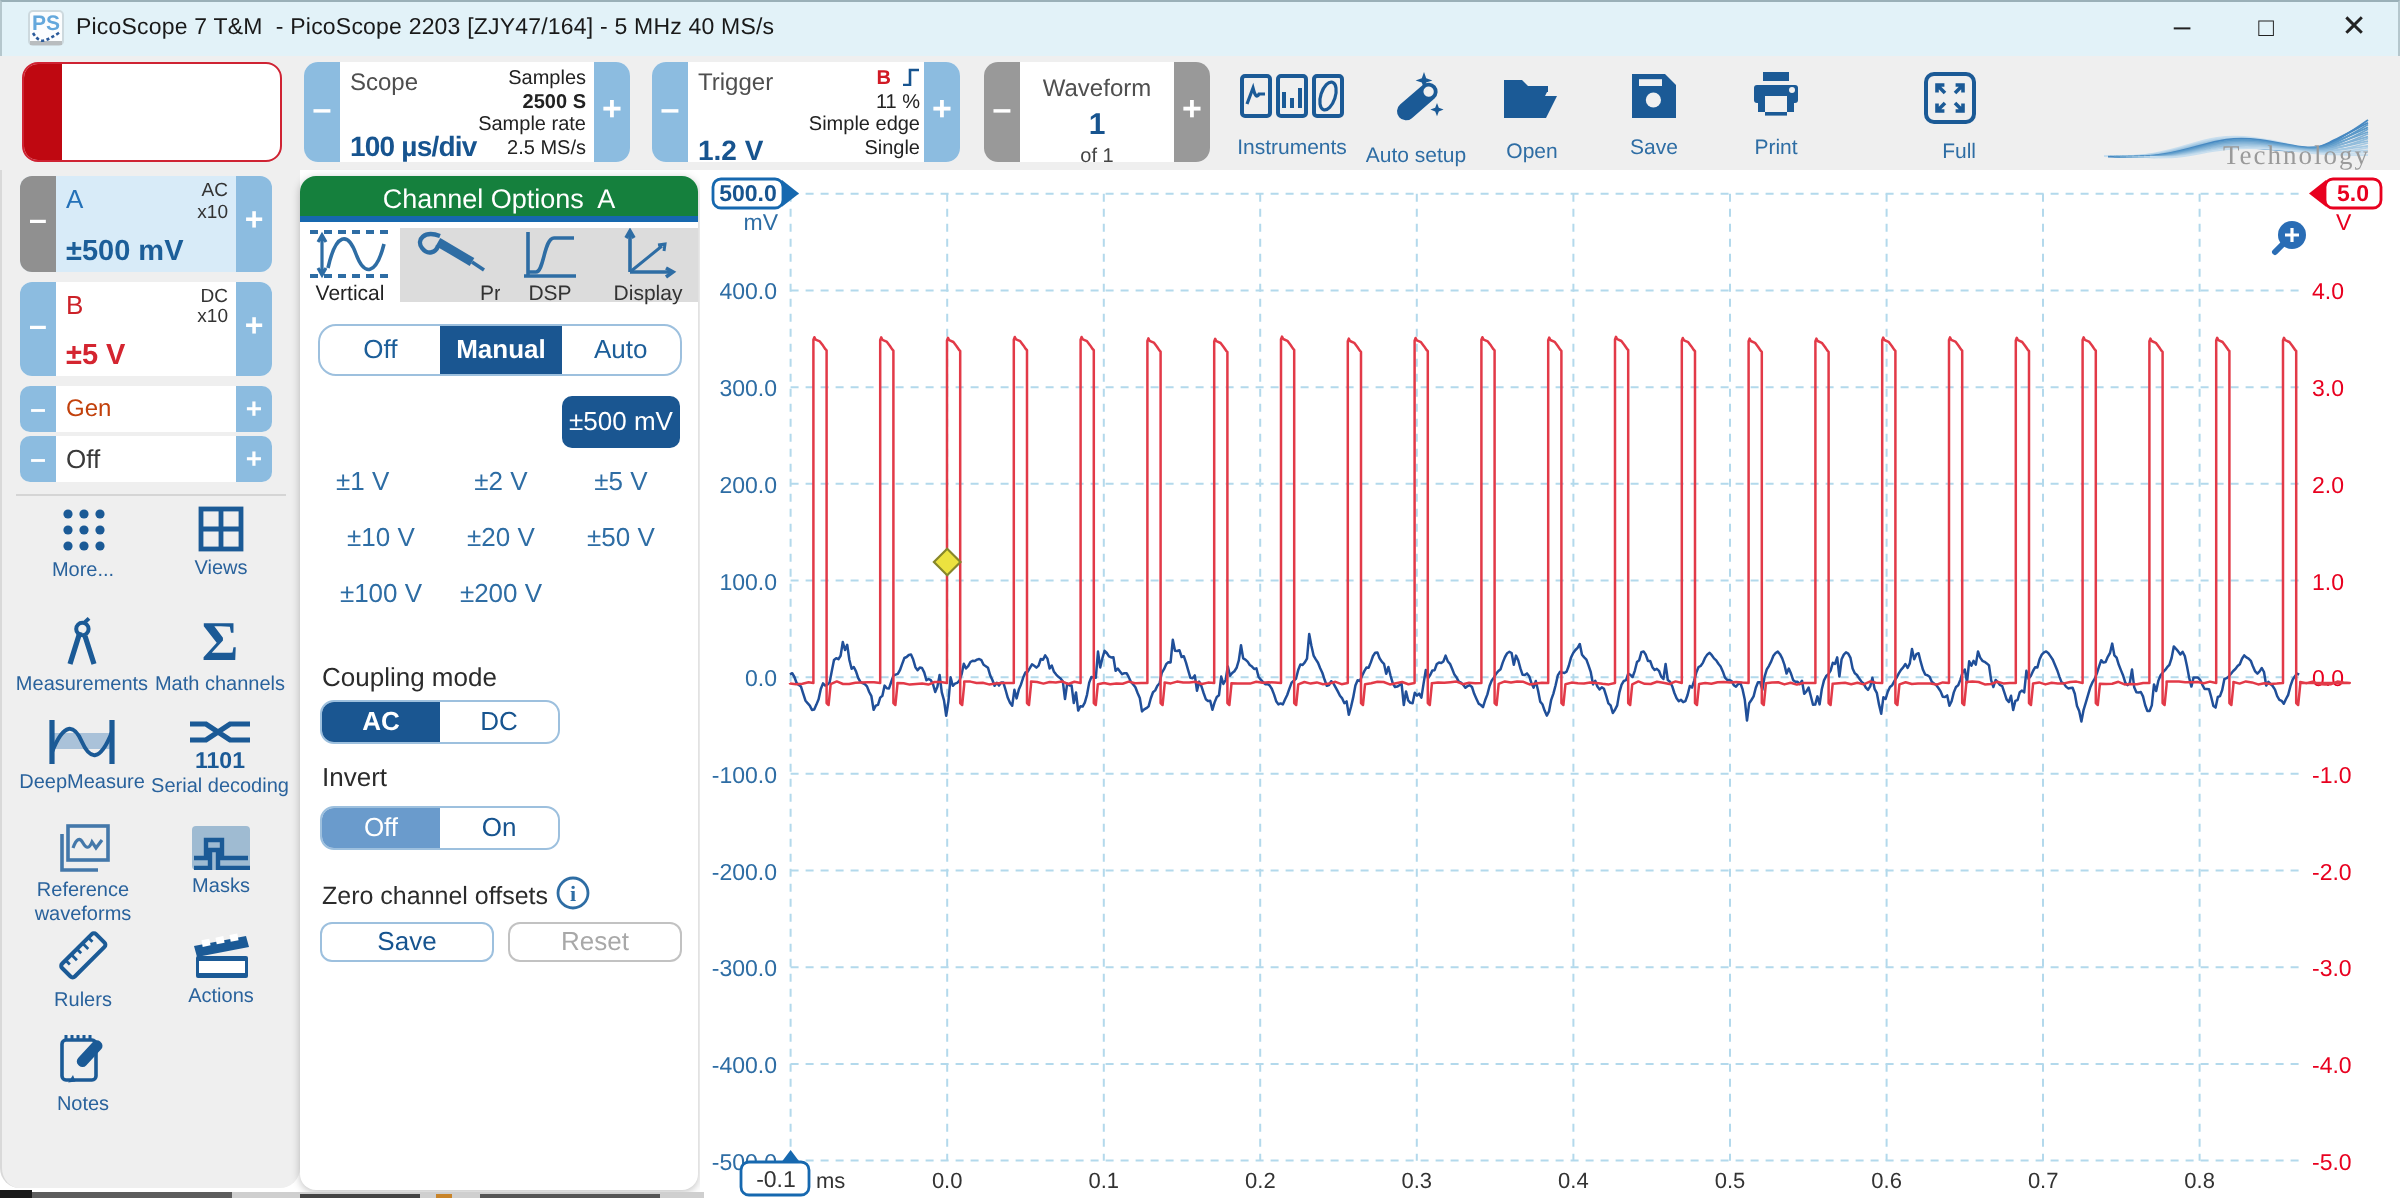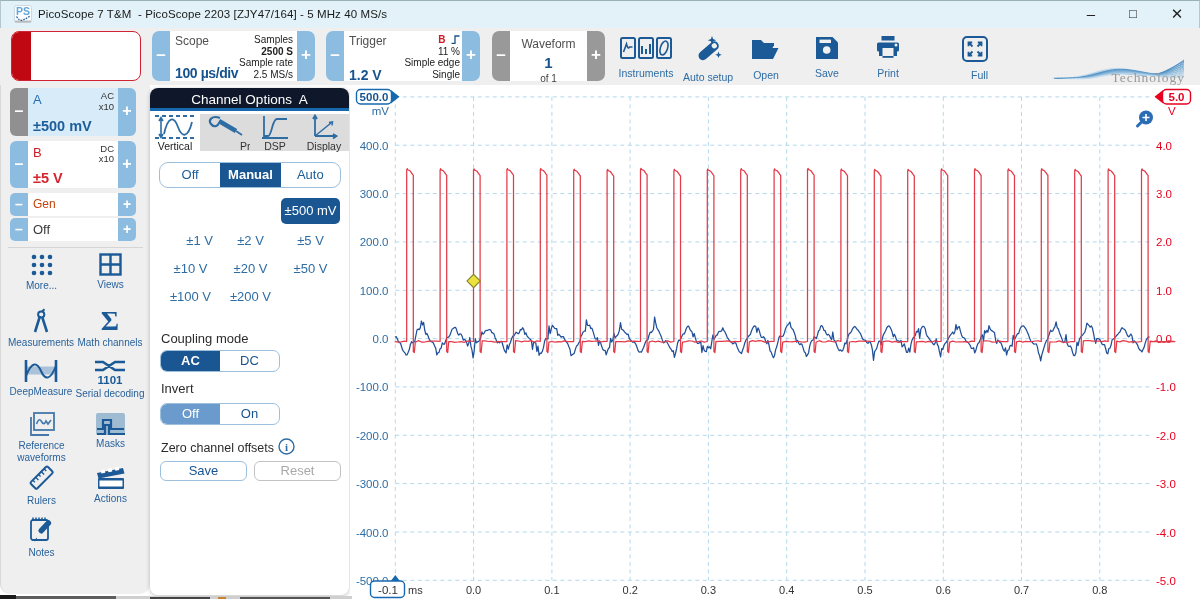--- a/index.html
+++ b/index.html
@@ -13,21 +13,21 @@
 .pmb { background:#8cbce0; }
 .pmg { background:#999; }
 .pml { left:0; border-radius:7px 0 0 7px; }
 .pmr { right:0; border-radius:0 7px 7px 0; }
 #sidebar { left:0; top:85px; width:150px; height:509px; background:#efefef; border-radius:0 0 10px 10px; border-left:1px solid #d9d9d9; }
 .card { position:absolute; left:10px; width:126px; border-radius:6px; }
 .cardpm { position:absolute; top:0; bottom:0; width:18px; color:#fff; font-weight:bold; text-align:center; }
 .sic { position:absolute; width:69px; text-align:center; color:#29629c; font-size:10px; line-height:12px; white-space:nowrap; }
 .sic svg { display:block; margin:0 auto 3px auto; }
 #optpanel { left:150px; top:88px; width:199px; height:507px; background:#fff; border-radius:8px; box-shadow:0 1px 4px rgba(0,0,0,0.25); }
-#opthead { left:0; top:0; width:199px; height:23px; background:#0f172a; border-radius:8px 8px 0 0; color:#fff; font-size:13.5px; text-align:center; line-height:23px; border-bottom:3px solid #1668af; }
+#opthead { left:0; top:0; width:199px; height:23px; background:#15803d; border-radius:8px 8px 0 0; color:#fff; font-size:13.5px; text-align:center; line-height:23px; border-bottom:3px solid #1668af; }
 .tab { position:absolute; top:114px; width:50px; height:37px; background:#dcdcdc; text-align:center; font-size:10.5px; color:#333; }
 .seg { position:absolute; border:1px solid #9dc0de; border-radius:9px; background:#fff; overflow:hidden; display:flex; }
 .seg div { text-align:center; font-size:13px; color:#1c5e99; line-height:24px; }
 .rangebtn { position:absolute; color:#2e6da4; font-size:13px; }
 .lbl { position:absolute; font-size:13px; color:#2b2b2b; }
 #chart { left:350px; top:85px; width:851px; height:514px; background:#fff; }
 .axb { fill:#2e6da4; font-size:11.5px; }
 .axr { fill:#e8001f; font-size:11.5px; }
 .axx { fill:#333; font-size:11px; }
 </style></head><body>
@@ -314,21 +314,21 @@
         <path d="M24 20 L27.5 22 L24 24.5"></path>
 <path d="M6 22 L22 9 M20 8.5 L23.5 8 L23 11.5" stroke-width="1.5"></path>
 </g>
     </svg><div style="margin-top:-2px;">Display</div></div>
 <div class="abs seg" style="left:159px;top:162px;width:182px;height:26px;">
  <div style="width:61px;">Off</div>
     <div style="width:61px;background:#1a5691;color:#fff;font-weight:bold;">Manual</div>
     <div style="width:60px;">Auto</div>
 </div>
 <div class="abs" style="left:281px;top:198px;width:59px;height:26px;background:#1a5691;border-radius:5px;color:#fff;font-size:13px;text-align:center;line-height:26px;">±500 mV</div>
-<div class="abs rangebtn" style="left:168px;top:233px;width:45px;text-align:right;">±1 V</div>
+<div class="abs rangebtn" style="left:168px;top:233px;width:45px;text-align:left;">±1 V</div>
 <div class="abs rangebtn" style="left:228px;top:233px;width:45px;text-align:center;">±2 V</div>
 <div class="abs rangebtn" style="left:288px;top:233px;width:45px;text-align:center;">±5 V</div>
 <div class="abs rangebtn" style="left:168px;top:261px;width:45px;text-align:center;">±10 V</div>
 <div class="abs rangebtn" style="left:228px;top:261px;width:45px;text-align:center;">±20 V</div>
 <div class="abs rangebtn" style="left:288px;top:261px;width:45px;text-align:center;">±50 V</div>
 <div class="abs rangebtn" style="left:163px;top:289px;width:55px;text-align:center;">±100 V</div>
 <div class="abs rangebtn" style="left:223px;top:289px;width:55px;text-align:center;">±200 V</div>
 <div class="abs lbl" style="left:161px;top:331px;">Coupling mode</div>
 <div class="abs seg" style="left:160px;top:350px;width:120px;height:22px;border-radius:7px;">
  <div style="width:60px;background:#1a5691;color:#fff;font-weight:bold;line-height:20px;">AC</div>

